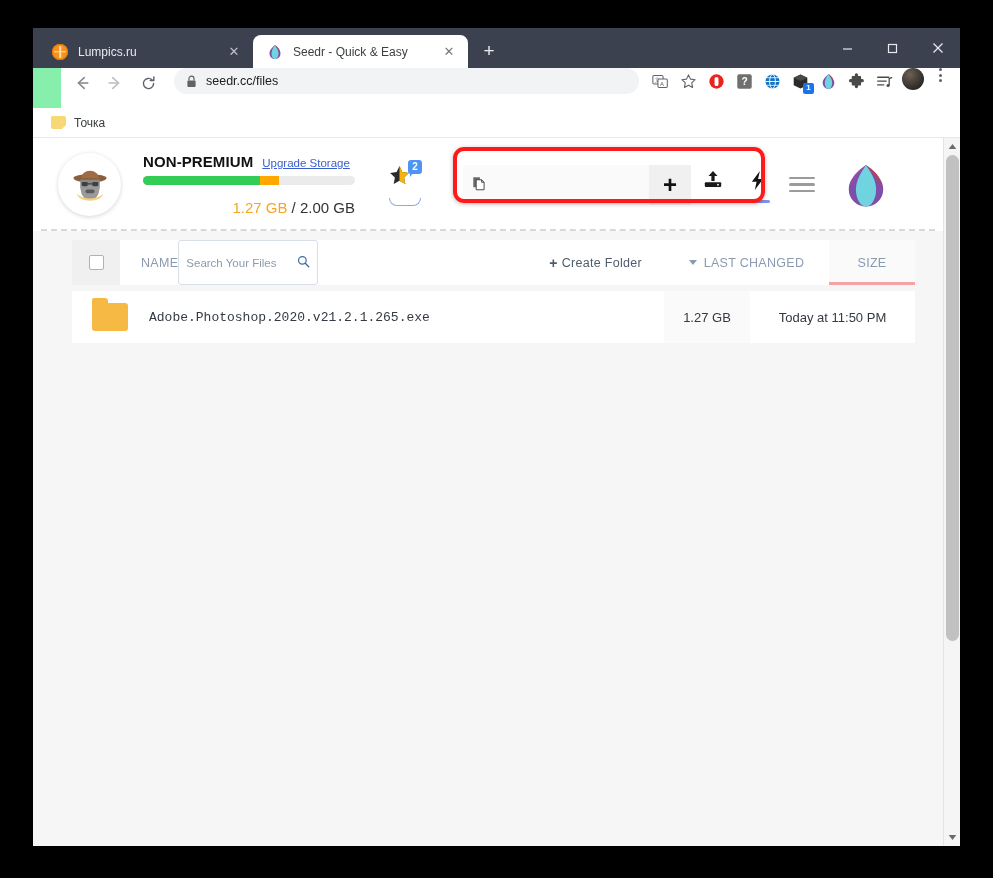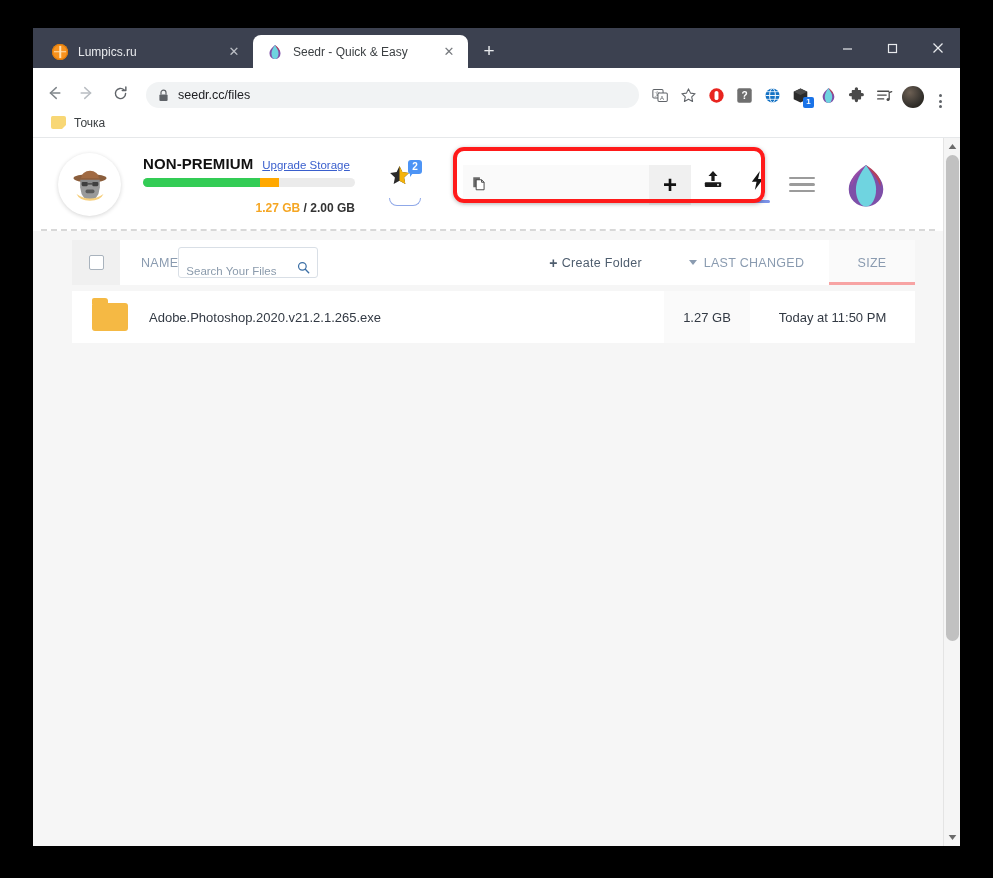--- a/index.html
+++ b/index.html
@@ -123,23 +123,24 @@
     color: #e8eaed;
     font-size: 12px;
   }
   .win-btn svg { display: block; }
 
   
   #toolbar {
     height: 40px;
     background: #ffffff;
     display: flex;
-    align-items: flex-end;
+    align-items: flex-start;
     padding: 0 8px 0 6px;
     flex: 0 0 auto;
+    margin-left: 28px;
   }
   .nav-btn {
     width: 30px; height: 30px;
     display: flex; align-items: center; justify-content: center;
     color: #5f6368;
     border-radius: 50%;
     margin-right: 3px;
   }
   .nav-btn.back   { color: #80868b; }
   .nav-btn.forward{ color: #b9bdc2; }
@@ -298,23 +299,23 @@
     border-radius: 5px;
     background: #ebebeb;
     overflow: hidden;
     display: flex;
     width: 100%;
   }
   #bar-green  { background: #33cc55; }
   #bar-orange { background: #ffa800; }
   #storage-text {
     margin-top: 14px;
-    font-size: 12px;
+    font-size: 15px;
     text-align: right;
-    font-weight: bold;
+    font-weight: normal;
     color: #333333;
   }
   #storage-used { color: #f5a623; }
 
   #star-widget {
     width: 48px;
     flex: 0 0 48px;
     margin-left: 26px;
     display: flex;
     flex-direction: column;
@@ -462,24 +463,24 @@
   #th-name {
     flex: 1 1 auto;
     background: #ffffff;
     display: flex;
     align-items: center;
     padding-left: 21px;
   }
   #name-label { color: #8a9bb0; }
   #search-wrap {
     display: flex;
-    align-items: flex-end;
+    align-items: center;
     border: 1px solid #d9dfe6;
     border-radius: 3px;
-    height: 31px;
+    height: 45px;
     width: 140px;
     background: #ffffff;
     padding: 0 7px;
   }
   #search-input {
     border: 0; outline: 0;
     font-size: 11.5px;
     color: #6a7b8f;
     flex: 1 1 auto;
     width: 100%;
@@ -558,20 +559,21 @@
     position: absolute;
     top: -5px; left: 0;
     width: 16px; height: 6px;
     background: #f5b944;
     border-radius: 2px 3px 0 0;
   }
   .fr-name {
     flex: 1 1 auto;
     display: flex; align-items: center;
     padding-left: 1px;
+    font-family: Liberation Mono, monospace;
   }
   .fr-size {
     width: 86px;
     flex: 0 0 86px;
     display: flex; align-items: center; justify-content: center;
     background: #fafafa;
   }
   .fr-changed {
     width: 165px;
     flex: 0 0 165px;

